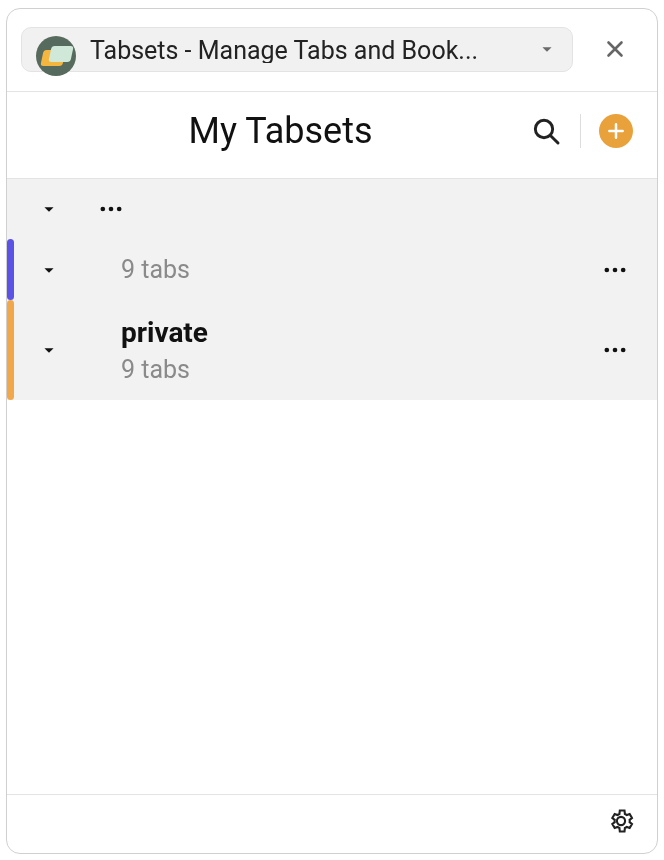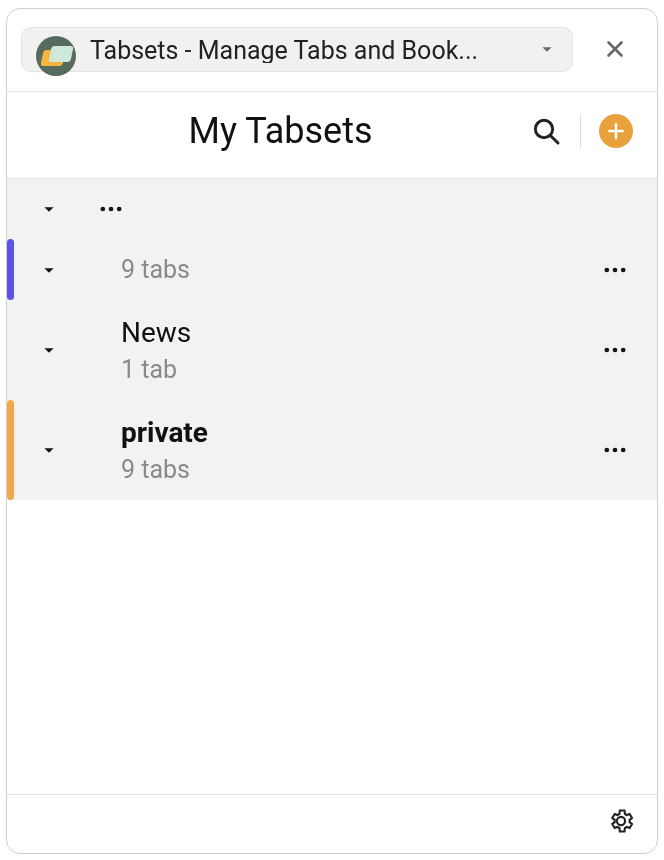--- a/index.html
+++ b/index.html
@@ -110,40 +110,20 @@
         </div>
         <div class="more">
           <svg width="28" height="28" viewBox="0 0 24 24">
             <circle cx="5" cy="12" r="2" fill="currentColor"></circle>
             <circle cx="12" cy="12" r="2" fill="currentColor"></circle>
             <circle cx="19" cy="12" r="2" fill="currentColor"></circle>
           </svg>
         </div>
       </div>
       <div class="row">
-        <div class="chevron">
-          <svg width="22" height="22" viewBox="0 0 24 24">
-            <path d="M7 10l5 5 5-5z" fill="currentColor"></path>
-          </svg>
-        </div>
-        <div class="row-body">
-          <div class="row-title-line">
-            <span class="row-title">News</span>
-          </div>
-          <span class="row-sub">1 tab</span>
-        </div>
-        <div class="more">
-          <svg width="28" height="28" viewBox="0 0 24 24">
-            <circle cx="5" cy="12" r="2" fill="currentColor"></circle>
-            <circle cx="12" cy="12" r="2" fill="currentColor"></circle>
-            <circle cx="19" cy="12" r="2" fill="currentColor"></circle>
-          </svg>
-        </div>
-      </div>
-      <div class="row">
         <div class="accent" style="background: rgb(240, 168, 75);"></div>
         <div class="chevron">
           <svg width="22" height="22" viewBox="0 0 24 24">
             <path d="M7 10l5 5 5-5z" fill="currentColor"></path>
           </svg>
         </div>
         <div class="row-body">
           <div class="row-title-line">
             <span class="row-title bold">private</span>
           </div>

